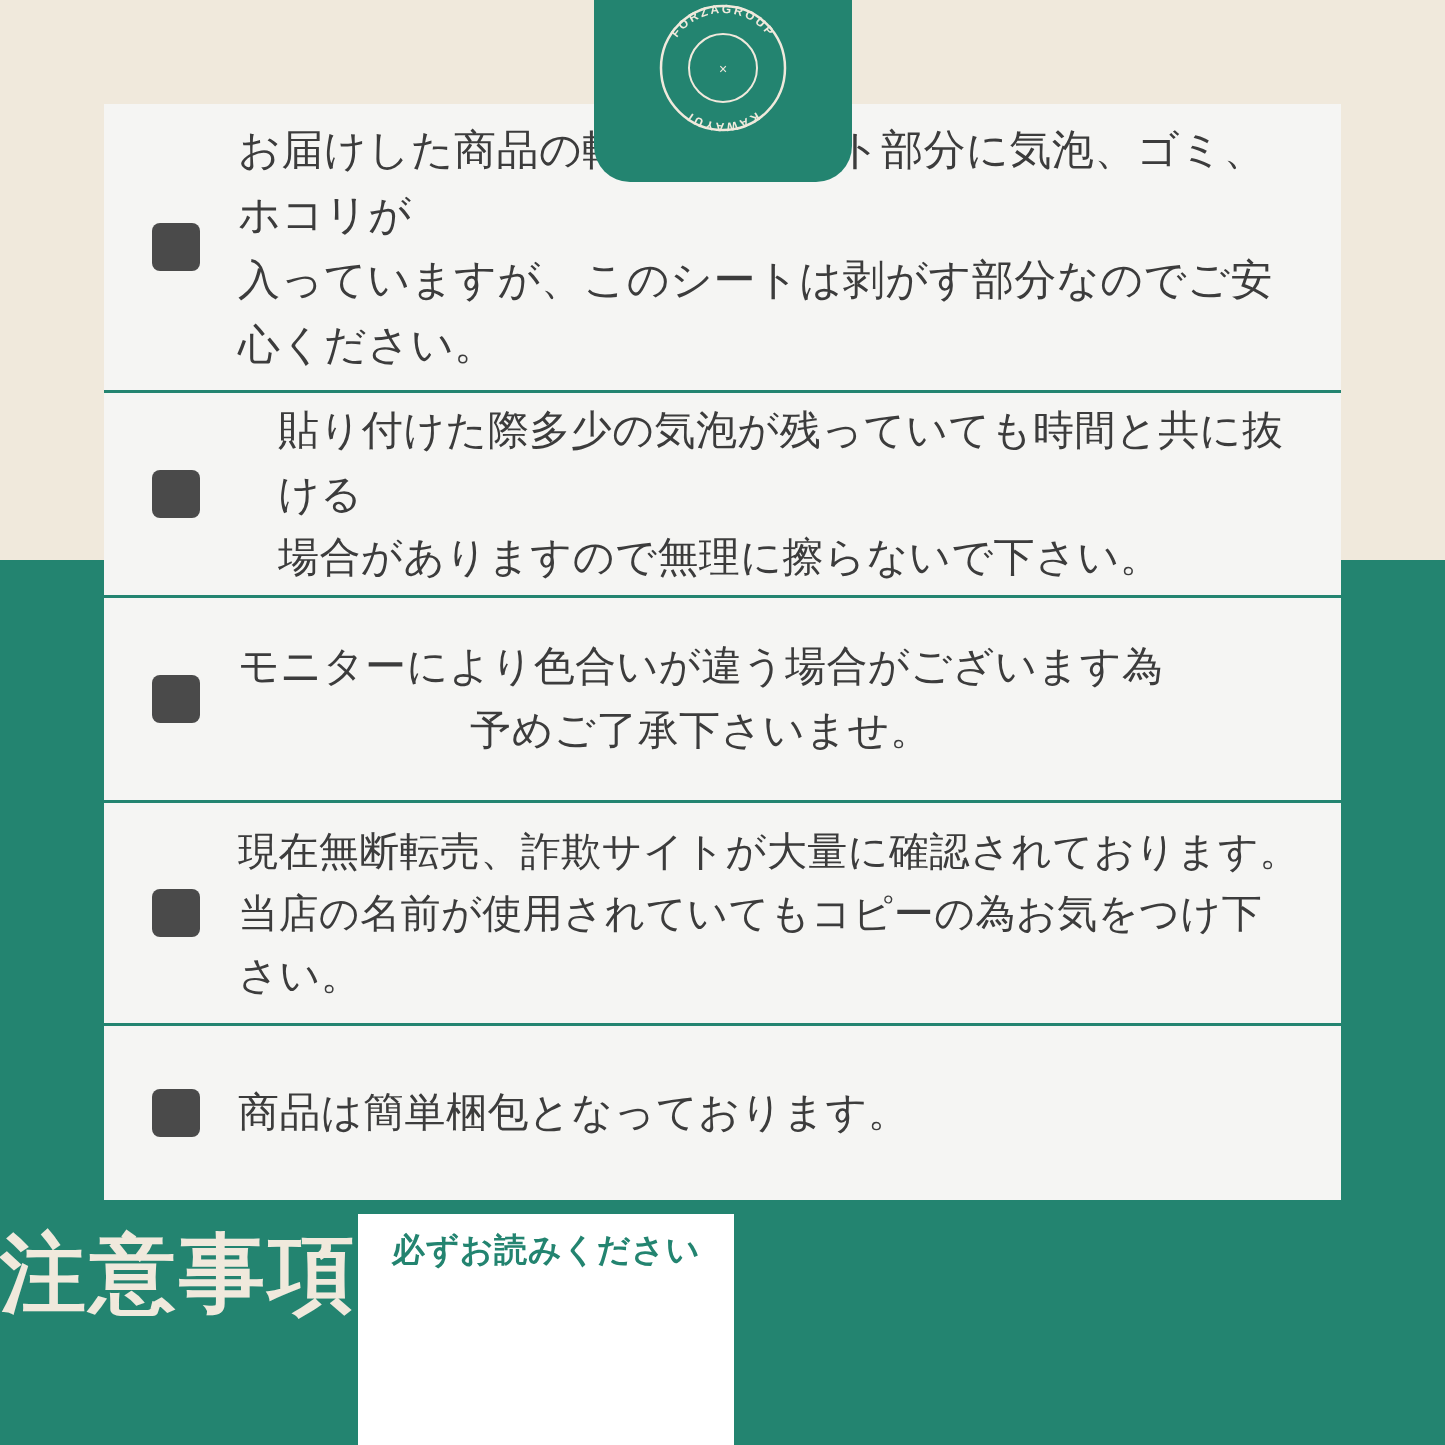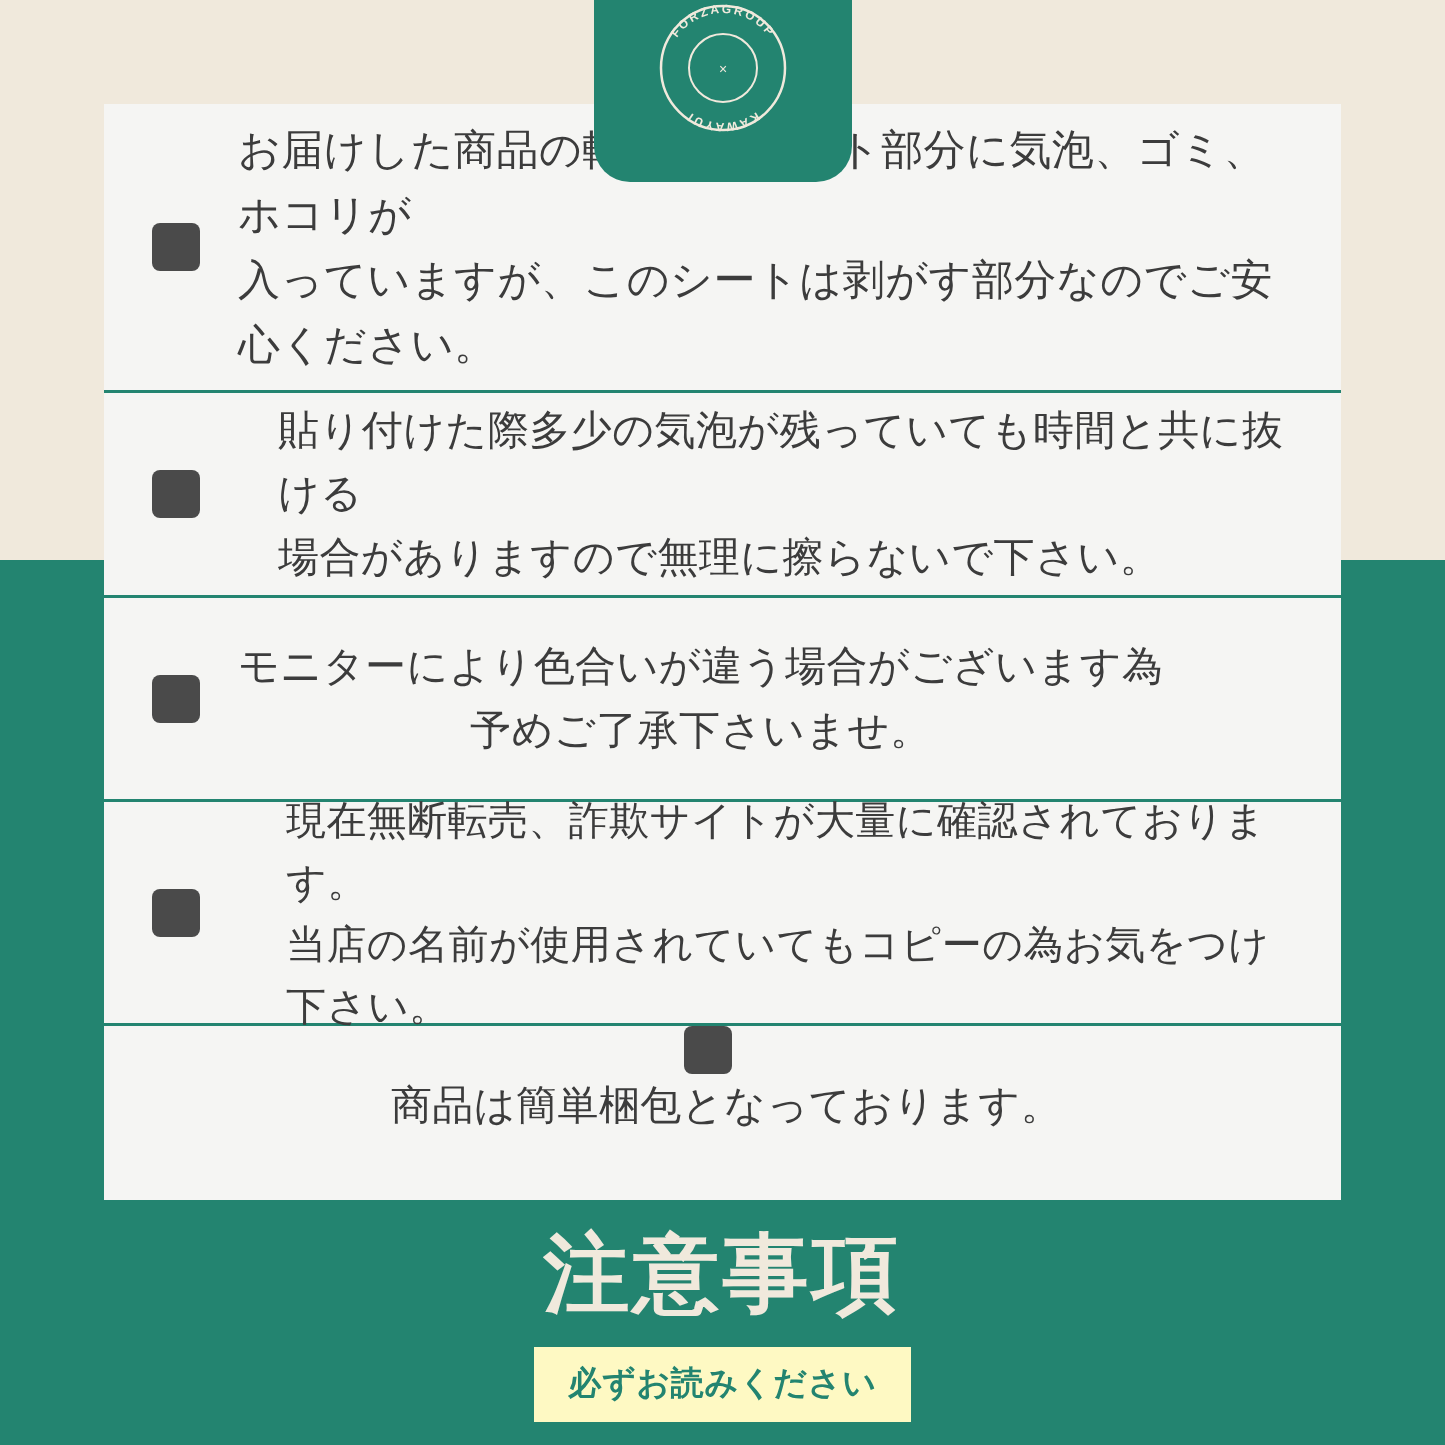--- a/index.html
+++ b/index.html
@@ -70,26 +70,25 @@
   .row {
     display: flex;
     align-items: center;
     padding: 0 40px 0 48px;
     box-sizing: border-box;
     border-bottom: 3px solid #238470;
     position: relative;
   }
   .row:last-child {
     border-bottom: none;
-    flex-direction: column;
   }
   .row.r0 { height: 290px; }
   .row.r1 { height: 205px; gap: 40px; }
   .row.r2 { height: 205px; text-align: center; }
-  .row.r3 { height: 224px; gap: 48px; }
+  .row.r3 { height: 224px; }
   .row.r4 { height: 174px; }
 
   .bullet {
     flex: 0 0 auto;
     width: 48px;
     height: 48px;
     background: #4a4a4a;
     border-radius: 8px;
     margin-right: 38px;
   }
@@ -106,33 +105,31 @@
 
   
   .footer {
     position: absolute;
     left: 0;
     top: 1200px;
     width: 1445px;
     height: 245px;
     z-index: 4;
     display: flex;
-    flex-direction: column;
-    align-items: center;
   }
   .footer-title {
     margin-top: 16px;
     font-size: 86px;
     font-weight: bold;
     color: #f0e9dc;
     letter-spacing: 0.04em;
   }
   .footer-pill {
     margin-top: 14px;
-    background: #fef9c3;
+    background: #ffffff;
     color: #238470;
     font-size: 33px;
     font-weight: bold;
     padding: 14px 34px 16px;
     letter-spacing: 0.02em;
   }
 </style>
 </head>
 <body>
 

